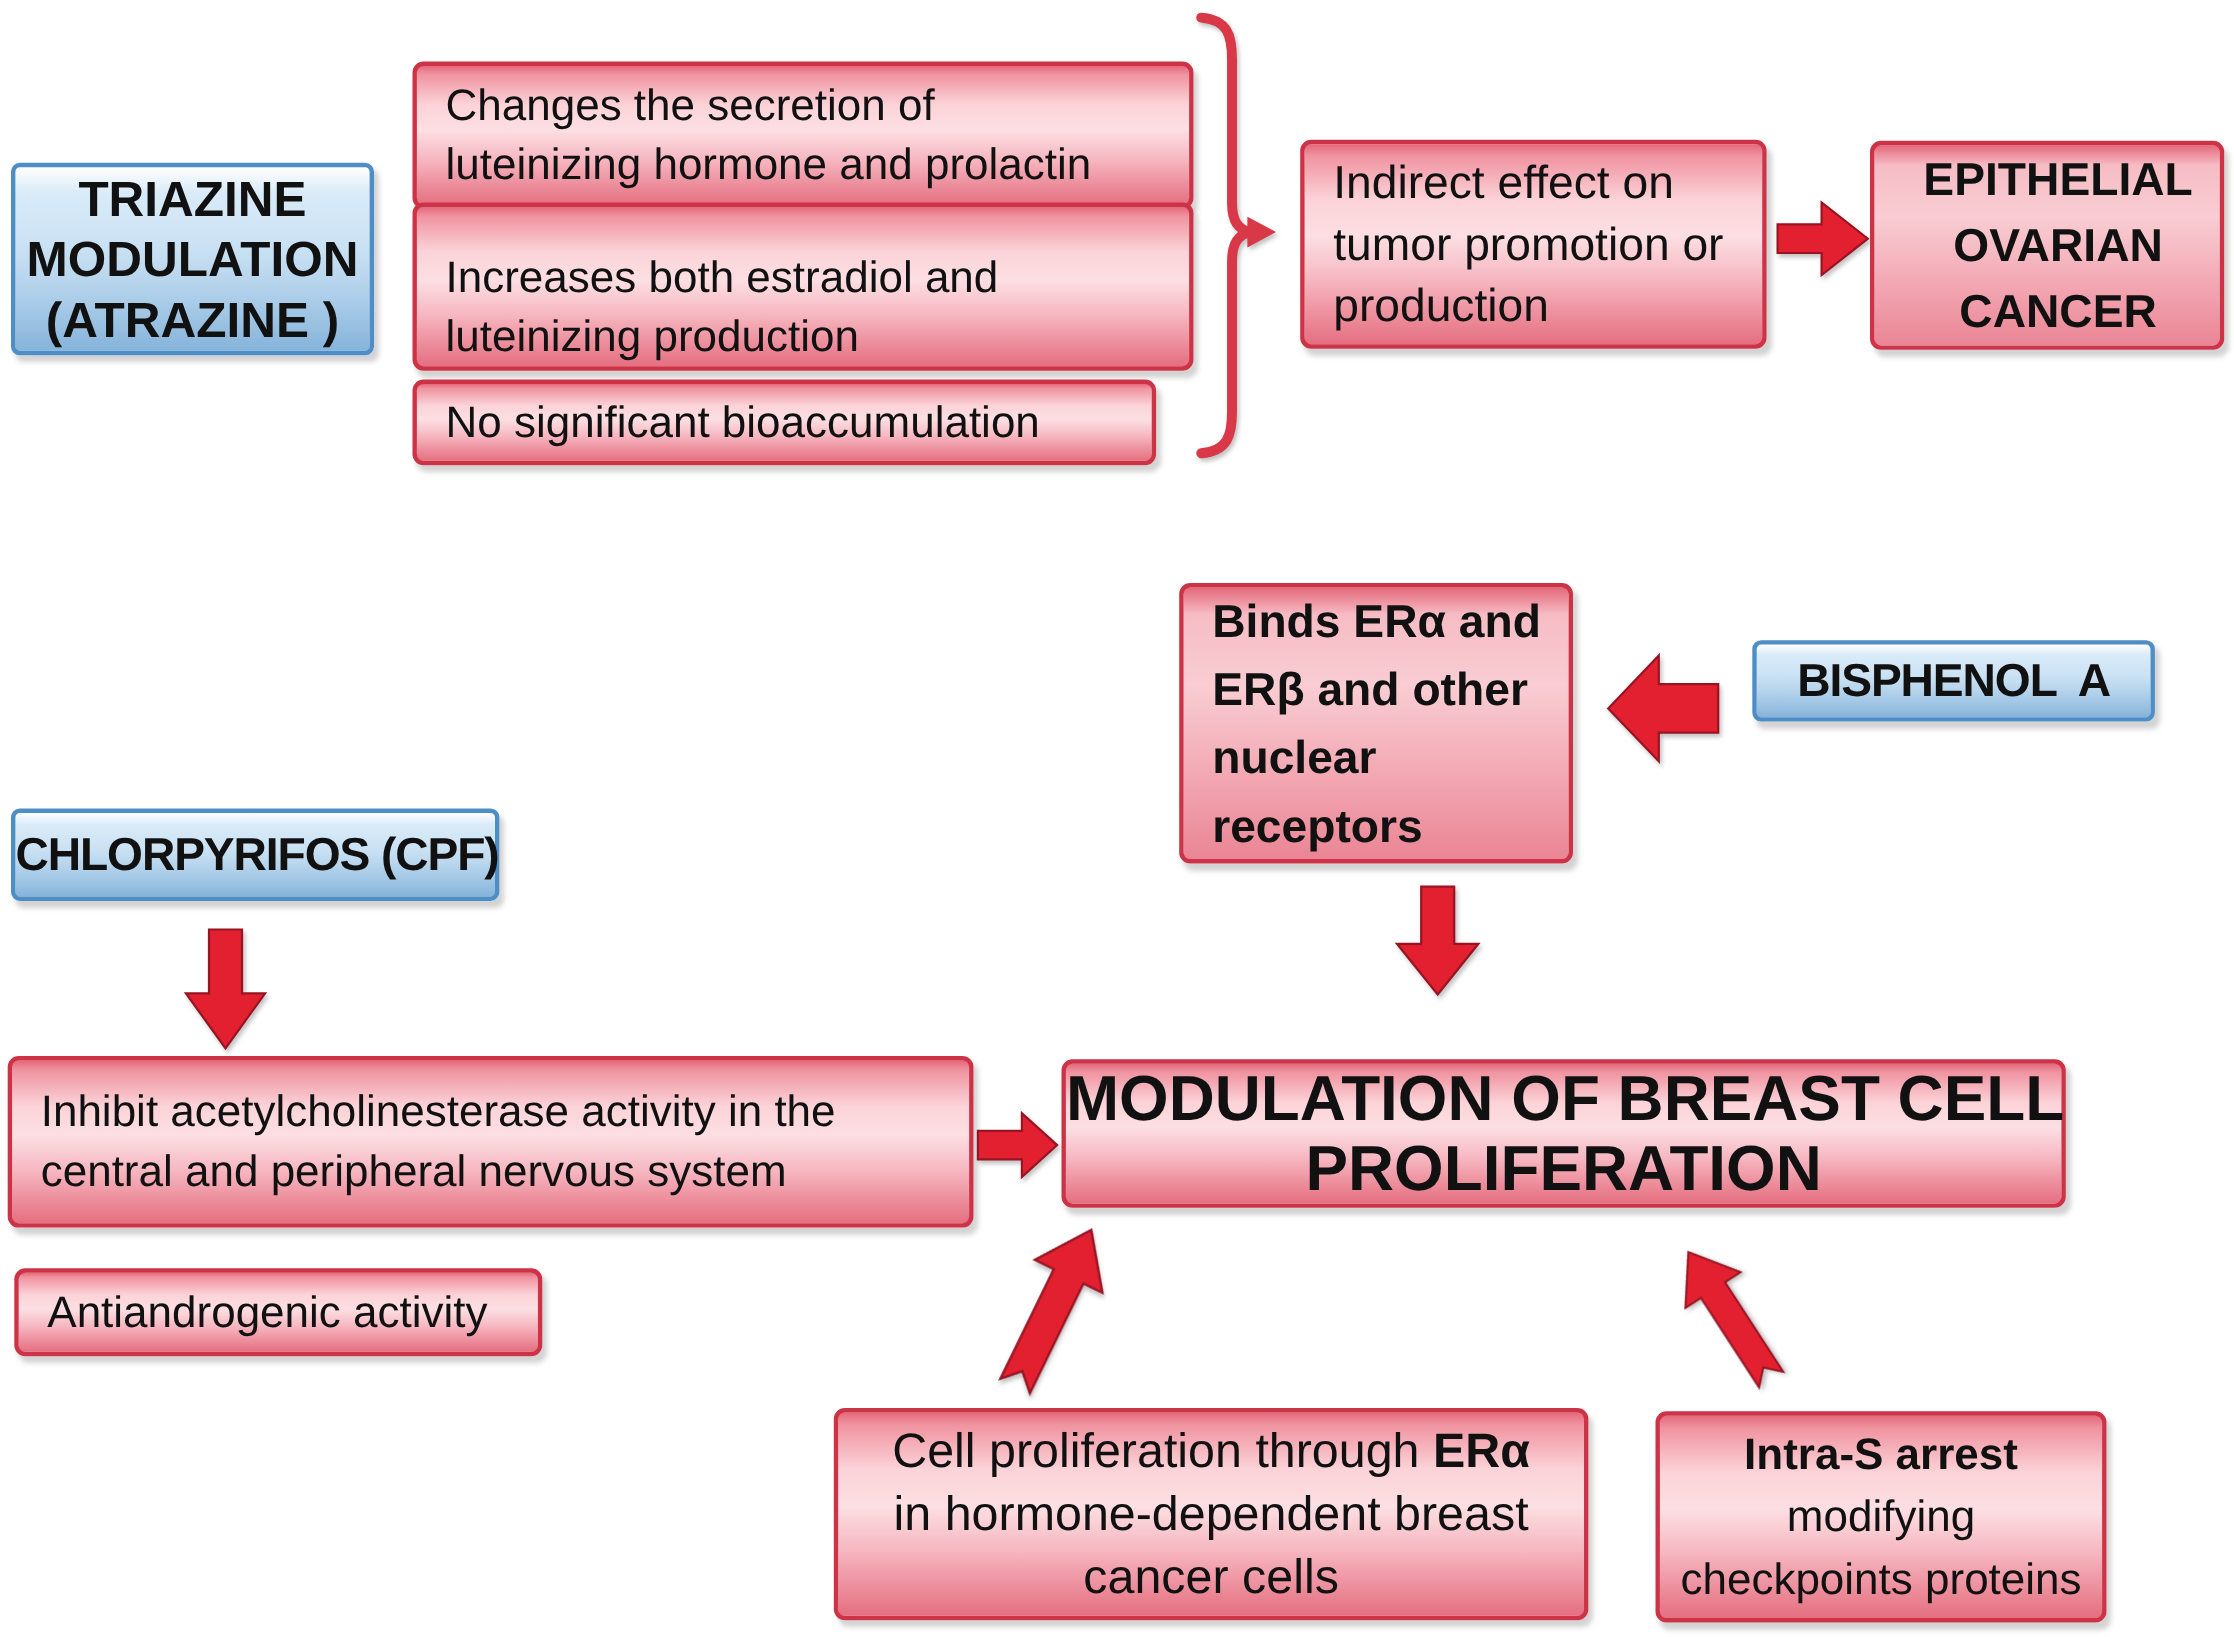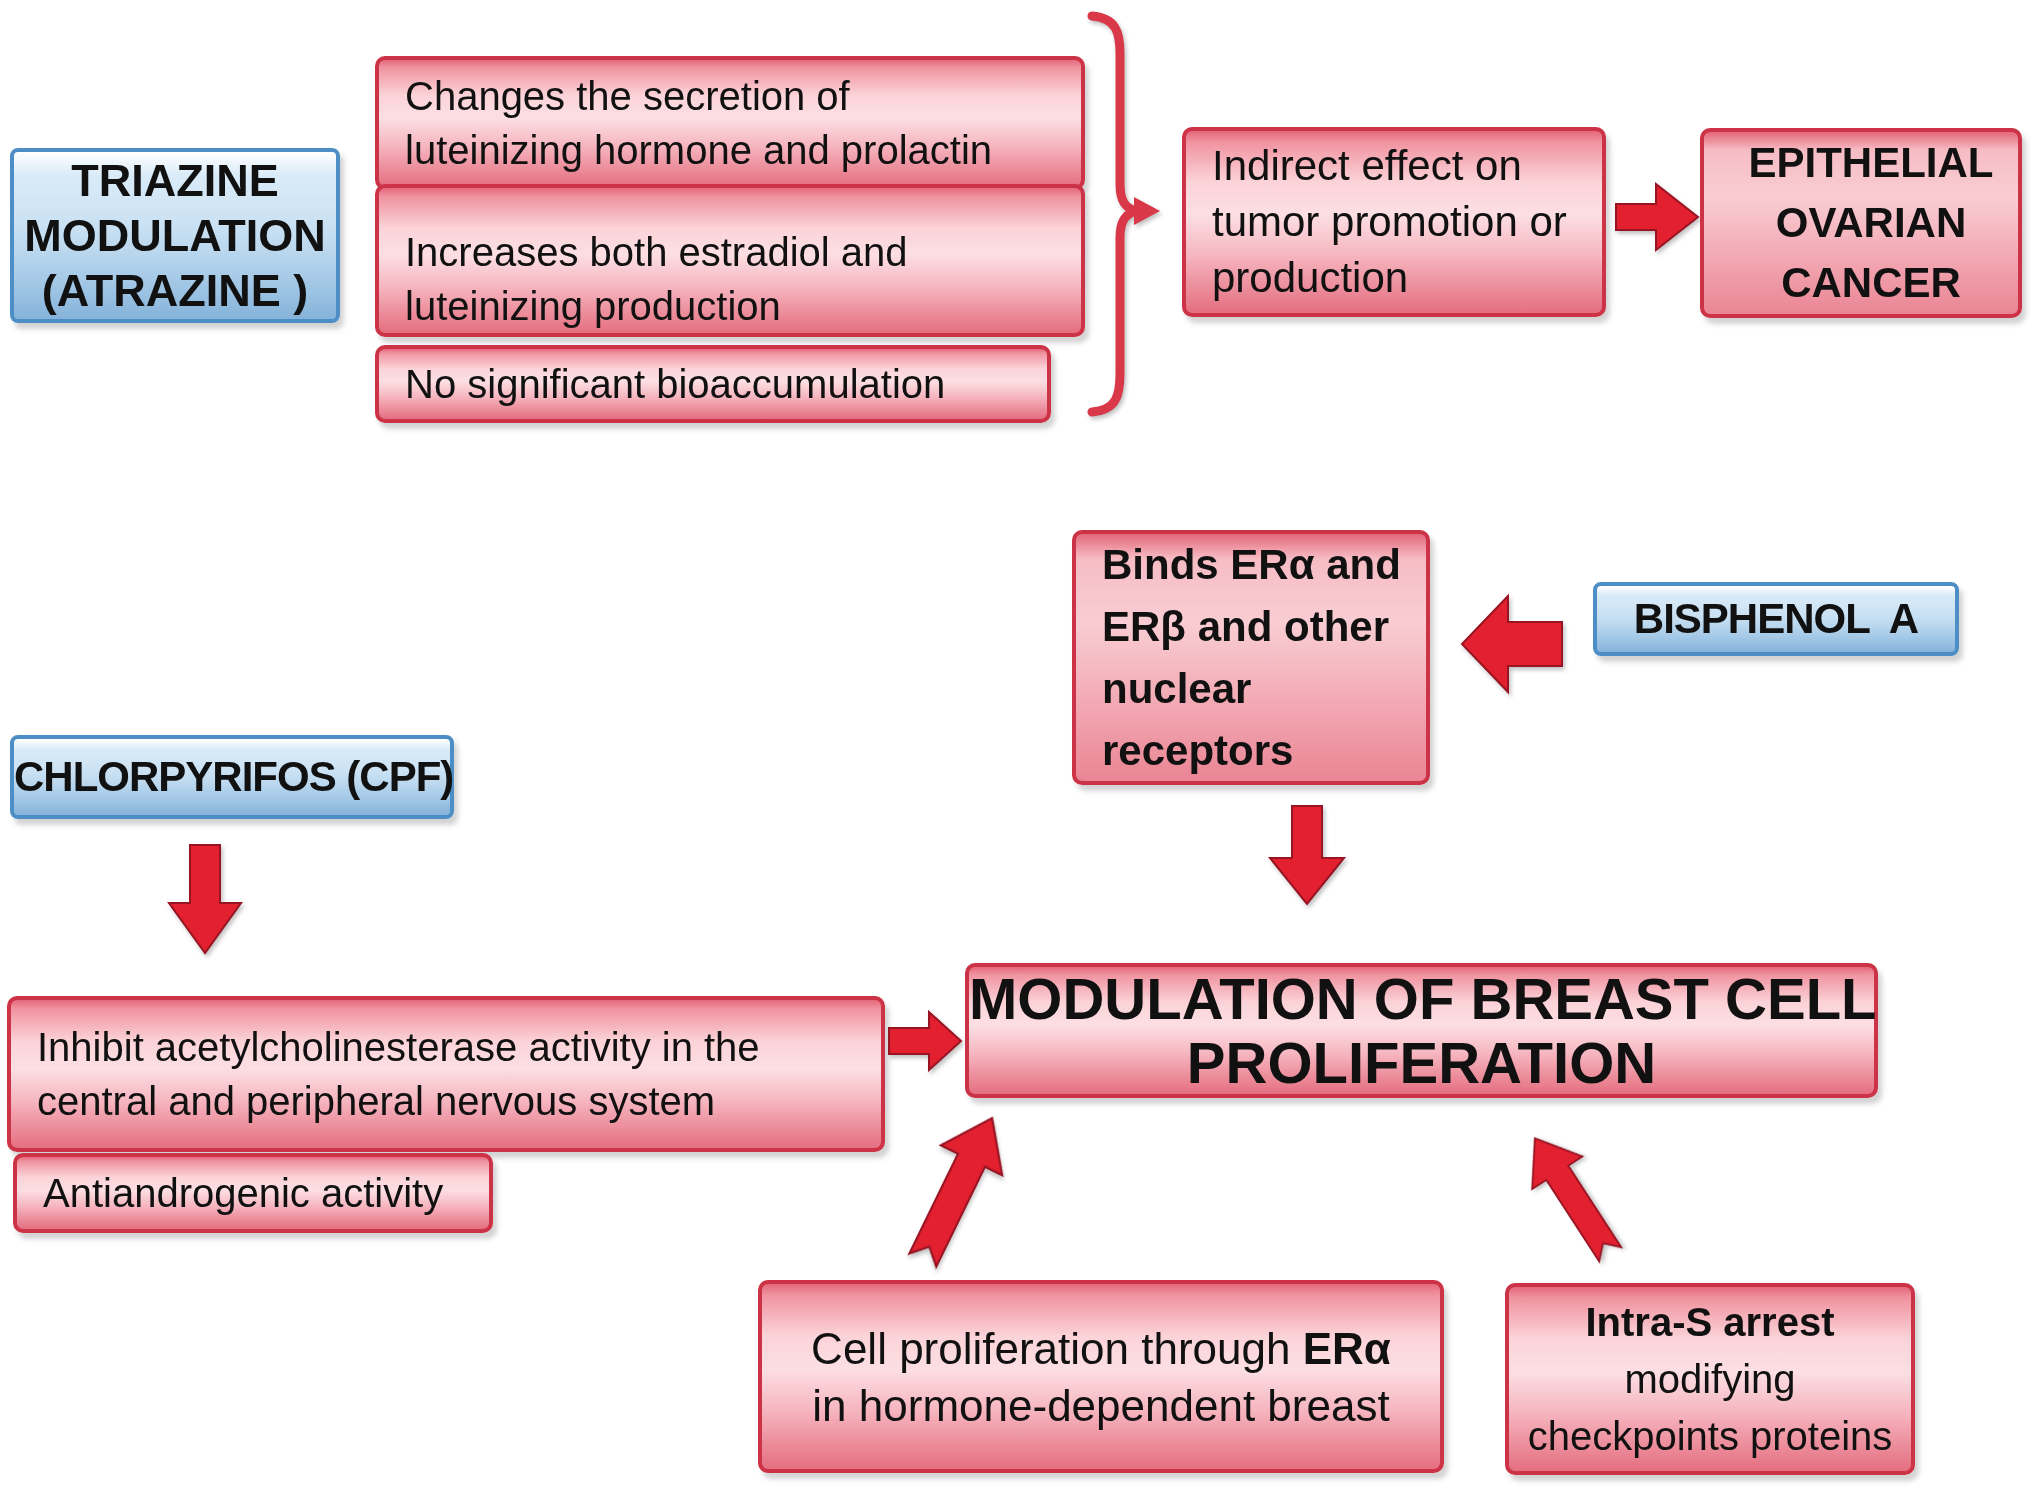--- a/index.html
+++ b/index.html
@@ -117,21 +117,21 @@
   </svg>
 
   <div class="box blue center blue-label" style="left:10px;top:735px;width:444px;height:84px;">
     <div class="line">CHLORPYRIFOS (CPF)</div>
   </div>
 
   <svg class="arrow" style="left:165px;top:845px;" width="80" height="112" viewBox="0 0 80 112">
     <polygon class="arrow-fill" points="25,0 55,0 55,58 76,58 40,108 4,58 25,58"></polygon>
   </svg>
 
-  <div class="box pink left body-text" style="left:7px;top:960px;width:878px;height:156px;margin-top:36px;">
+  <div class="box pink left body-text" style="left:7px;top:960px;width:878px;height:156px;">
     <div class="line">Inhibit acetylcholinesterase activity in the</div>
     <div class="line">central and peripheral nervous system</div>
   </div>
 
   <svg class="arrow" style="left:889px;top:1010px;" width="76" height="62" viewBox="0 0 76 62">
     <polygon class="arrow-fill" points="0,18 40,18 40,2 72,31 40,60 40,44 0,44"></polygon>
   </svg>
 
   <div class="box pink center modulation-text" style="left:965px;top:963px;width:913px;height:135px;">
     <div class="line">MODULATION OF BREAST CELL</div>
@@ -146,20 +146,21 @@
     <polygon class="arrow-fill" points="35,0 67,44 49,44 49,148 35,134 21,148 21,44 3,44"></polygon>
   </svg>
 
   <svg class="arrow" style="left:1535px;top:1127px;transform:rotate(-33deg);" width="76" height="140" viewBox="0 0 70 150">
     <polygon class="arrow-fill" points="35,0 67,44 49,44 49,148 35,134 21,148 21,44 3,44"></polygon>
   </svg>
 
   <div class="box pink center cell-text" style="left:758px;top:1280px;width:686px;height:193px;">
     <div class="line"><span>Cell proliferation through </span><span class="b">ERα</span></div>
     <div class="line">in hormone-dependent breast</div>
+    <div class="line">cancer cells</div>
   </div>
 
   <div class="box pink center intras-text" style="left:1493px;top:1283px;width:410px;height:192px;margin-left:12px;">
     <div class="line b">Intra-S arrest</div>
     <div class="line">modifying</div>
     <div class="line">checkpoints proteins</div>
   </div>
 
 </div>
 

